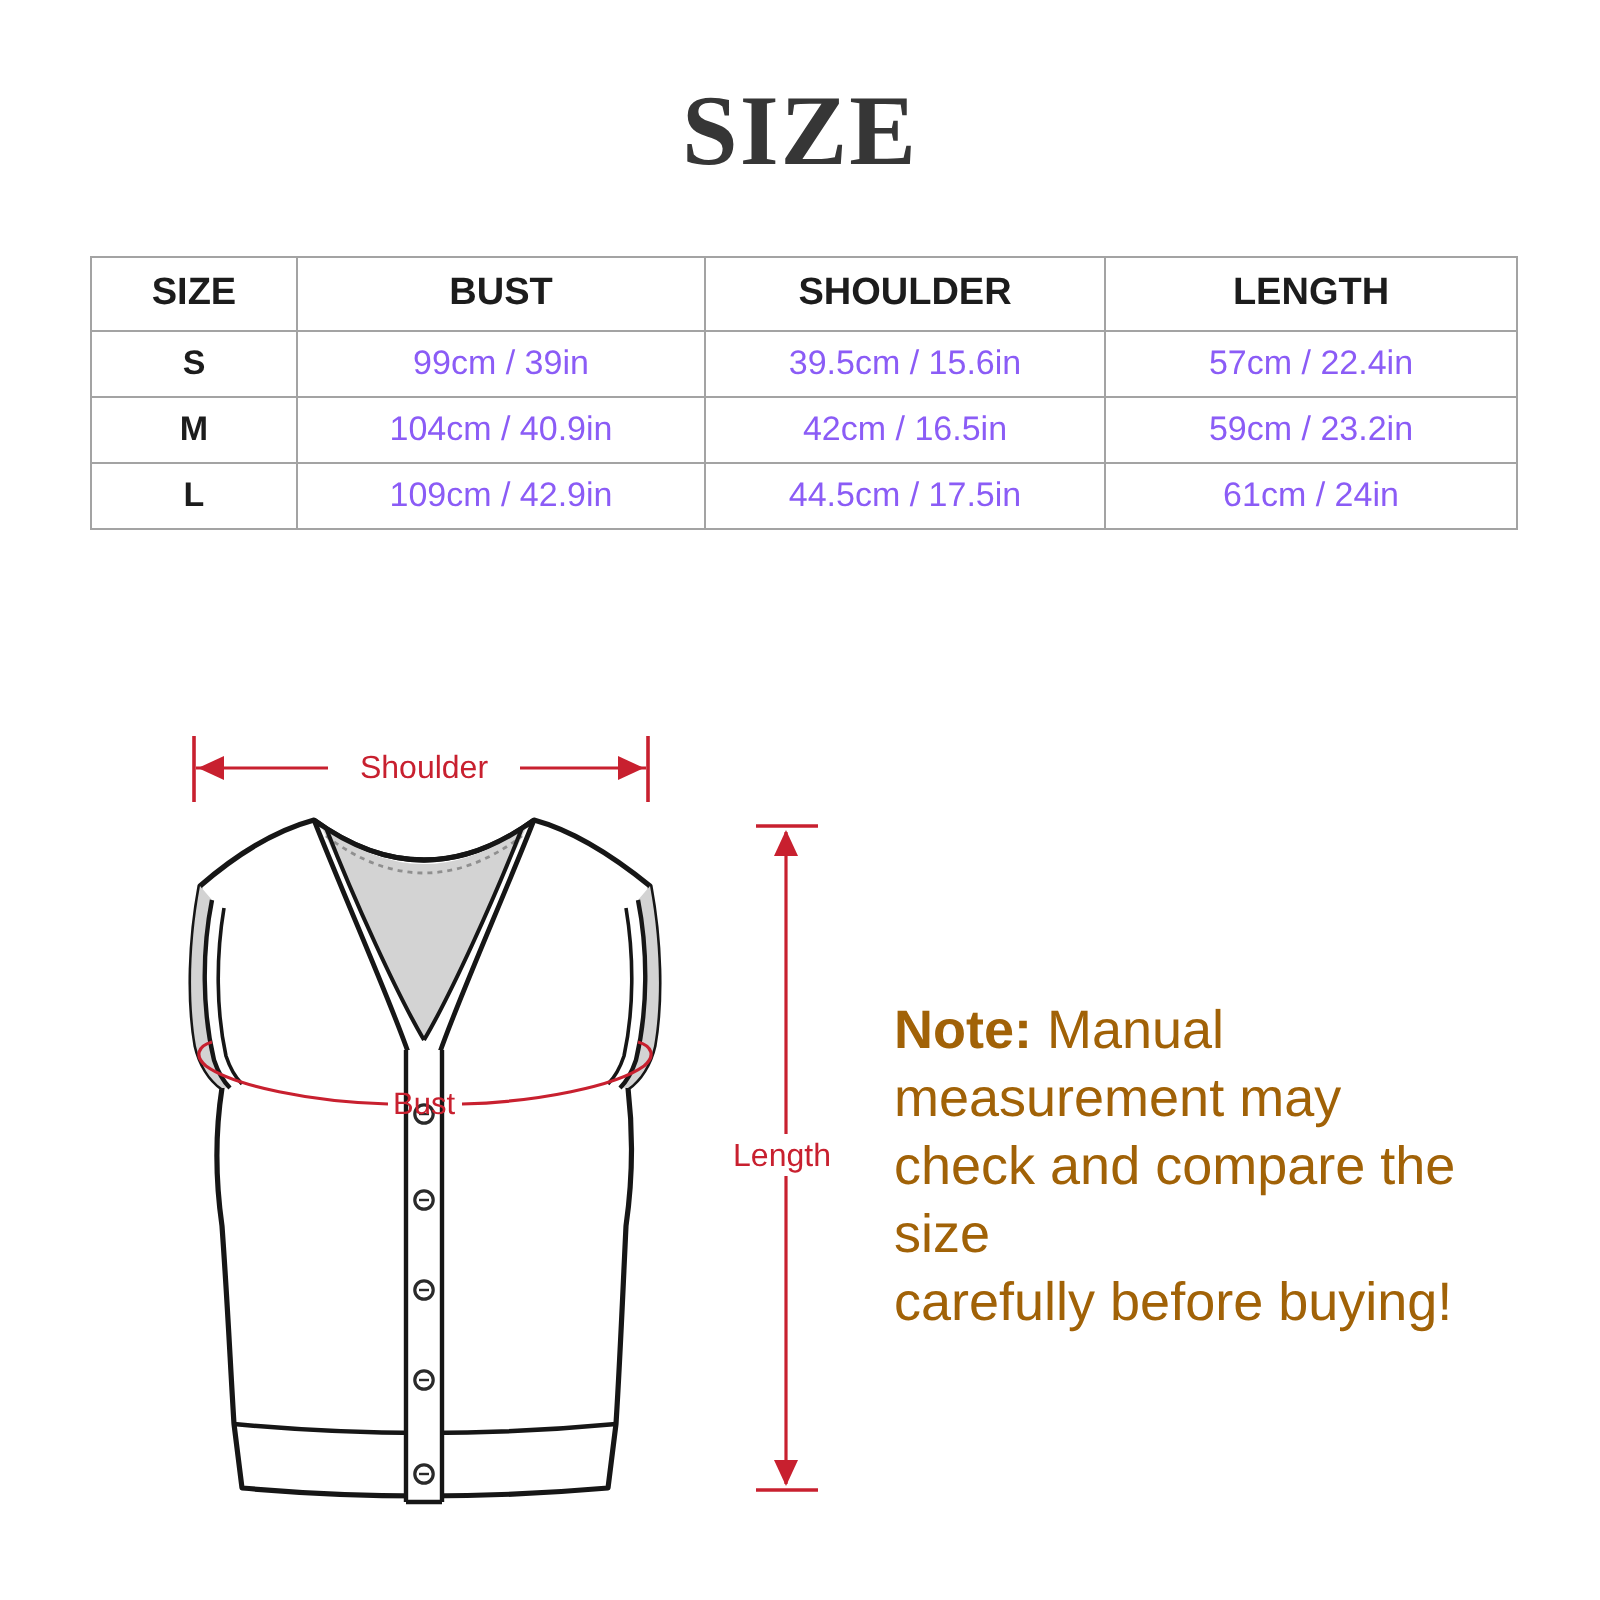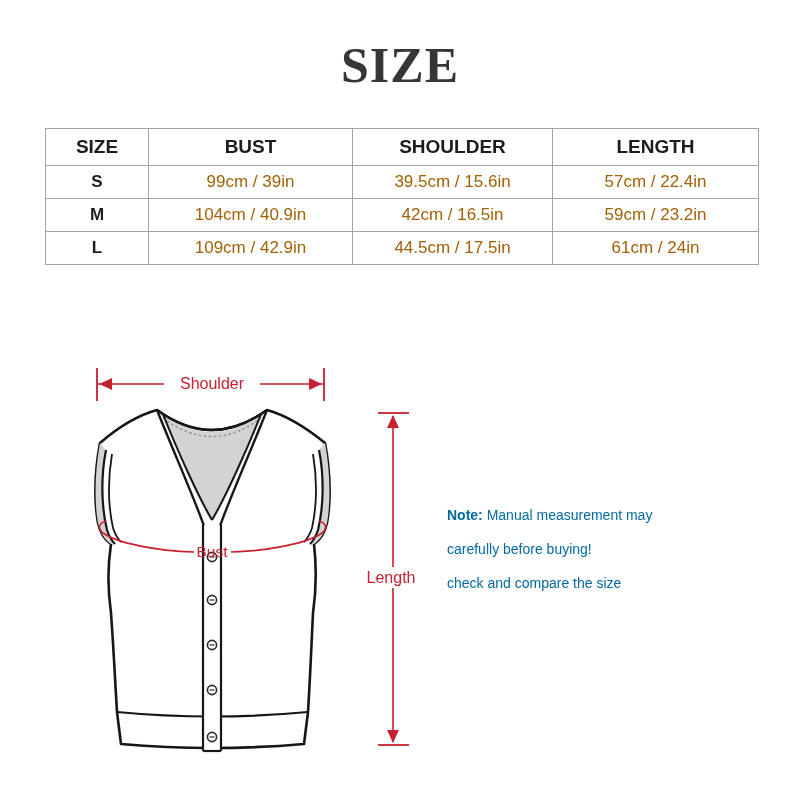--- a/index.html
+++ b/index.html
@@ -14,26 +14,26 @@
   }
   table.size-table{
     position:absolute;left:45px;top:128px;border-collapse:collapse;table-layout:fixed;
     background:#ffffff;
   }
   .size-table th,.size-table td{
     border:1px solid #a3a3a3;text-align:center;vertical-align:middle;
     padding:0;white-space:nowrap;
   }
   .size-table th{height:36px;font-size:19px;font-weight:bold;color:#1c1c1c;}
-  .size-table td{height:32px;font-size:17px;color:#a16207;}
+  .size-table td{height:32px;font-size:17px;color:#8b5cf6;}
   .size-table td.col-size{font-weight:bold;color:#1c1c1c;}
   .diagram-wrap{position:absolute;left:60px;top:360px;width:380px;height:432px;}
   .note-block{
     position:absolute;left:447px;top:498px;width:320px;
-    font-size:14px;line-height:34px;color:#0369a1;
+    font-size:27px;line-height:34px;color:#a16207;
   }
   .note-label{font-weight:bold;}
 </style>
 </head>
 <body>
 
 <h1 class="page-title">SIZE</h1>
 
 <table class="size-table">
   <colgroup>
@@ -155,15 +155,15 @@
       <polygon points="333,55 327,68 339,68" stroke="none"></polygon>
       <polygon points="333,383 327,370 339,370" stroke="none"></polygon>
     </g>
     <rect x="301" y="207" width="60" height="21" fill="#ffffff"></rect>
     <text x="331" y="223" text-anchor="middle" font-size="16" fill="#c8202f" font-family="Liberation Sans, sans-serif">Length</text>
   </svg>
 </div>
 
 <div class="note-block">
   <div><span class="note-label">Note:</span><span> Manual measurement may</span></div>
+  <div>check and compare the size</div>
   <div>carefully before buying!</div>
-  <div>check and compare the size</div>
 </div>
 
 </body></html>

